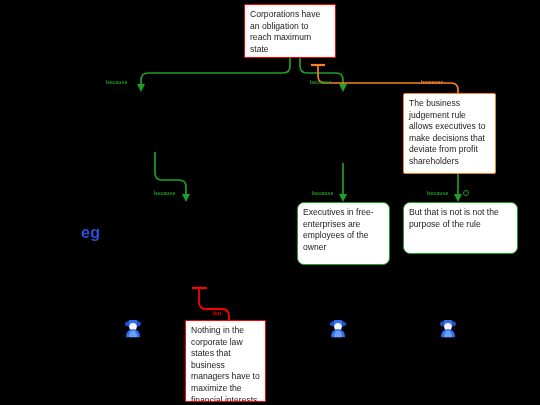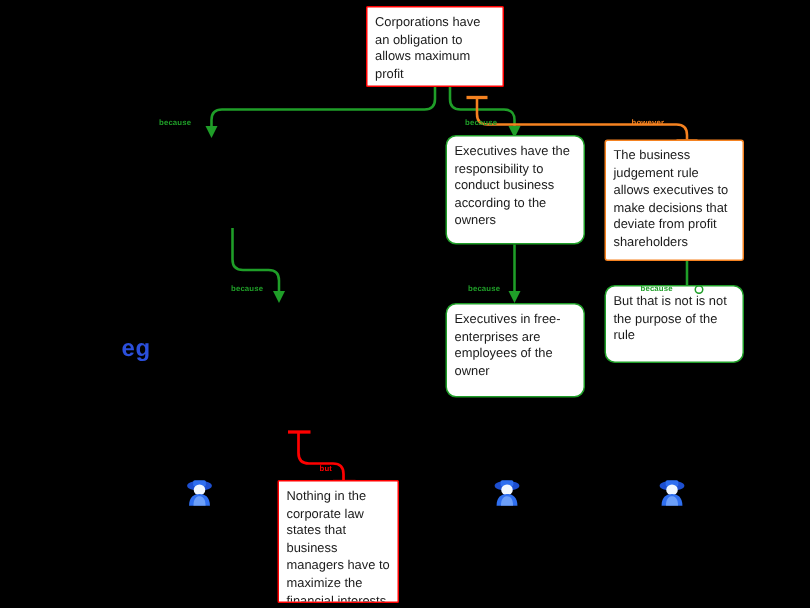--- a/index.html
+++ b/index.html
@@ -102,38 +102,35 @@
 
     <path d="M 458 174 L 458 198" fill="none" stroke="#1f9e28" stroke-width="1.7"></path>
     <polygon points="458,202 454,194 462,194" fill="#1f9e28"></polygon>
 
     <path d="M 199 288 L 199 302 Q 199 309 206 309 L 222 309 Q 229 309 229 316 L 229 320" fill="none" stroke="#ff0000" stroke-width="1.8"></path>
     <line x1="192" y1="288" x2="207" y2="288" stroke="#ff0000" stroke-width="2.2"></line>
     <line x1="222" y1="321" x2="237" y2="321" stroke="#ff0000" stroke-width="2.2"></line>
   </svg>
 
   <div class="node red" style="left:244px; top:4px; width:92px; height:54px;">
-    <span>Corporations have an obligation to allows maximum profit</span>
+    <span>Corporations have an obligation to reach maximum state</span>
   </div>
 
 
-  <div class="node green" style="left:297px; top:90px; width:93px; height:73px;">
-    <span>Executives have the responsibility to conduct business according to the owners</span>
-  </div>
 
   <div class="node orange" style="left:403px; top:93px; width:93px; height:81px;">
     <span>The business judgement rule allows executives to make decisions that deviate from profit shareholders</span>
   </div>
 
 
   <div class="node green" style="left:297px; top:202px; width:93px; height:63px;">
     <span>Executives in free-enterprises are employees of the owner</span>
   </div>
 
-  <div class="node green" style="left:403px; top:190px; width:93px; height:52px;">
+  <div class="node green" style="left:403px; top:202px; width:115px; height:52px;">
     <span>But that is not is not the purpose of the rule</span>
   </div>
 
   <div class="node red" style="left:185px; top:320px; width:81px; height:82px;">
     <span>Nothing in the corporate law states that business managers have to maximize the financial interests of shareholders</span>
   </div>
 
   <div class="edge-label lbl-green" style="left:106px; top:79px;">because</div>
 
   <div class="edge-label lbl-green" style="left:310px; top:79px;">because</div>

